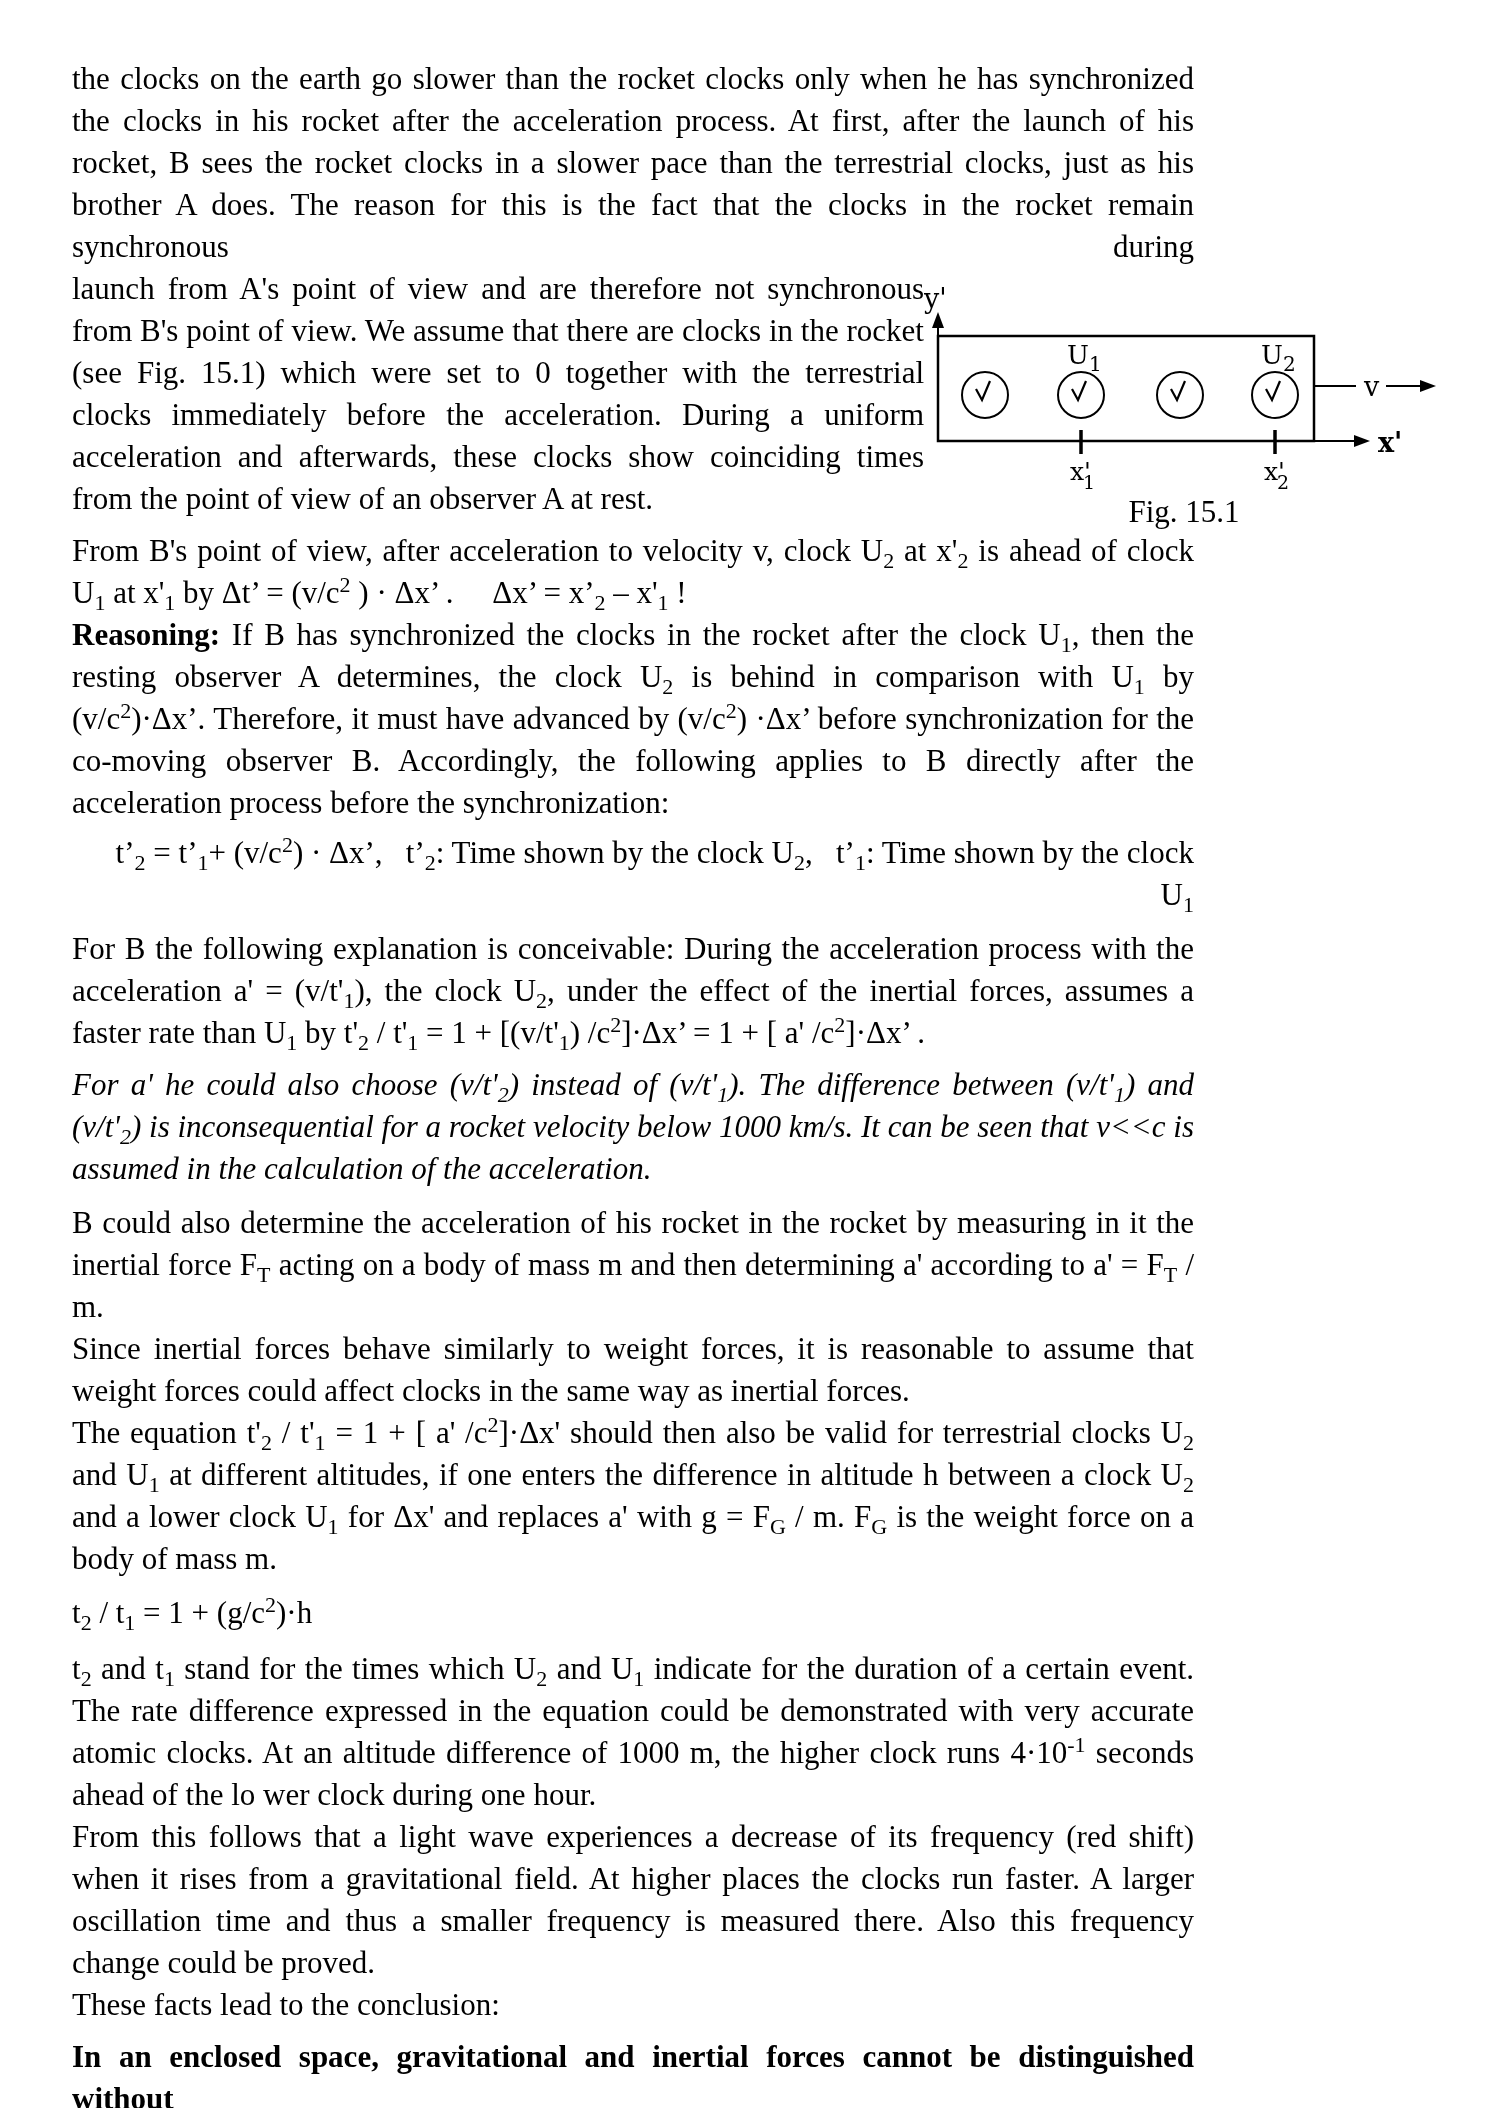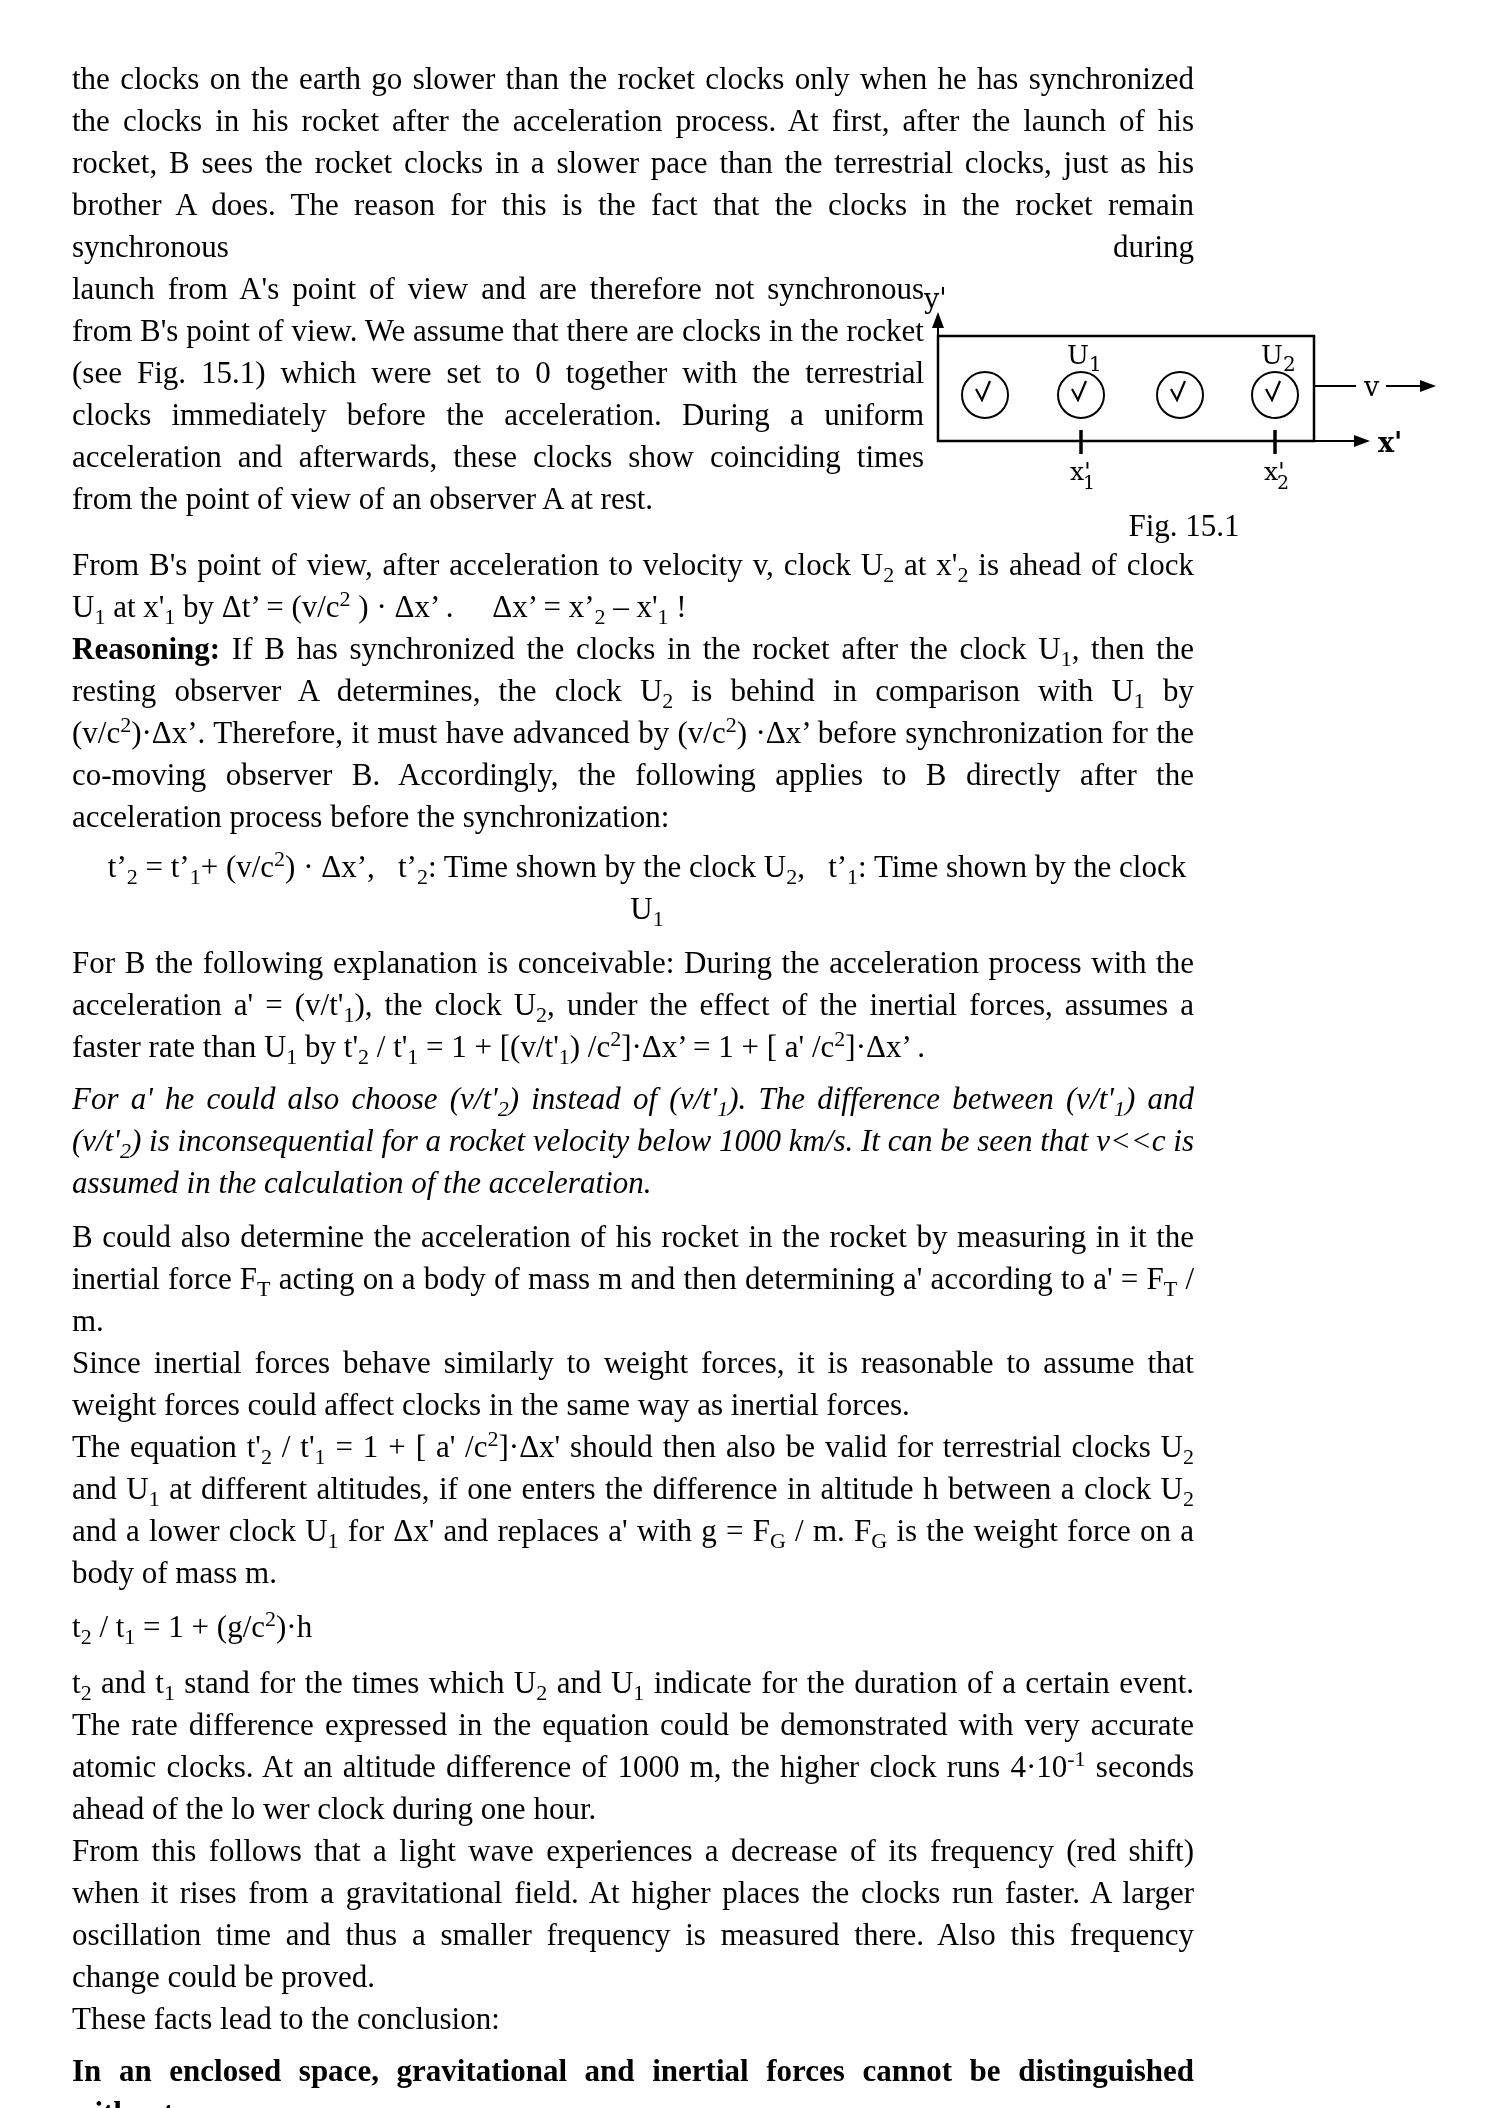--- a/index.html
+++ b/index.html
@@ -15,22 +15,22 @@
     padding:58px 52px 0 72px;
   }
   p{margin:0;font-size:31px;line-height:42px;text-align:justify;}
   p sub{font-size:22px;line-height:0;}
   p sup{font-size:22px;line-height:0;}
   .justify-all{text-align-last:justify;}
   .fig-row{display:flex;align-items:flex-start;}
   .fig-row .col-text{width:852px;flex:0 0 852px;}
   .figure-wrap{flex:1 1 auto;padding-top:16px;margin:0;text-align:center;}
   .figure-wrap svg{display:block;}
-  .fig-caption{font-size:31px;margin-top:16px;text-align:center;}
-  .formula-line{padding-left:28px;margin:8px 0 12px 0;text-align:center;}
+  .fig-caption{font-size:31px;margin-top:2px;text-align:center;}
+  .formula-line{padding-left:28px;margin:8px 0 12px 0;text-align:right;}
   .italic-par{font-style:italic;margin:10px 0 12px 0;}
   .centered-eq{text-align:left;margin:12px 0 14px 0;}
   .bold-par{font-weight:bold;margin-top:10px;}
   .page-number{font-size:32px;margin-top:40px;}
 </style>
 </head>
 <body>
 
 <div class="page">
 

